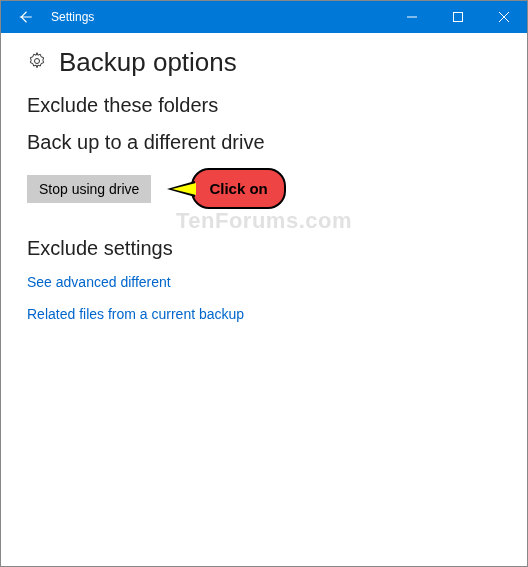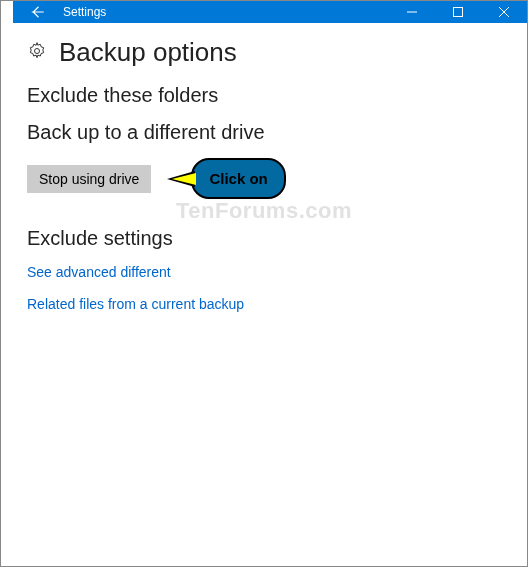--- a/index.html
+++ b/index.html
@@ -5,26 +5,25 @@
   * { box-sizing: border-box; margin: 0; padding: 0; }
   body {
     font-family: "Segoe UI", Arial, sans-serif;
     background: #fff;
     width: 528px;
     height: 567px;
     overflow: hidden;
     border: 1px solid #888;
   }
   .titlebar {
-    height: 22px;
+    height: 32px;
     background: #0078d7;
     display: flex;
     align-items: center;
     color: #fff;
-    margin-left: 12px;
   }
   .back-btn {
     width: 48px;
     height: 32px;
     display: flex;
     align-items: center;
     justify-content: center;
   }
   .back-btn svg { width: 18px; height: 18px; fill: none; stroke: #fff; stroke-width: 1.5; }
   .title-text {
@@ -103,21 +102,21 @@
     cursor: pointer;
   }
   .button-row {
     display: flex;
     align-items: center;
     gap: 12px;
     margin-bottom: 28px;
     position: relative;
   }
   .callout {
-    background: #0369a1;
+    background: #ef4444;
     border: 2px solid #000;
     border-radius: 18px;
     padding: 10px 16px;
     font-weight: bold;
     font-family: "Comic Sans MS", cursive, sans-serif;
     font-size: 15px;
     position: relative;
     margin-left: 28px;
   }
   .callout::before {

